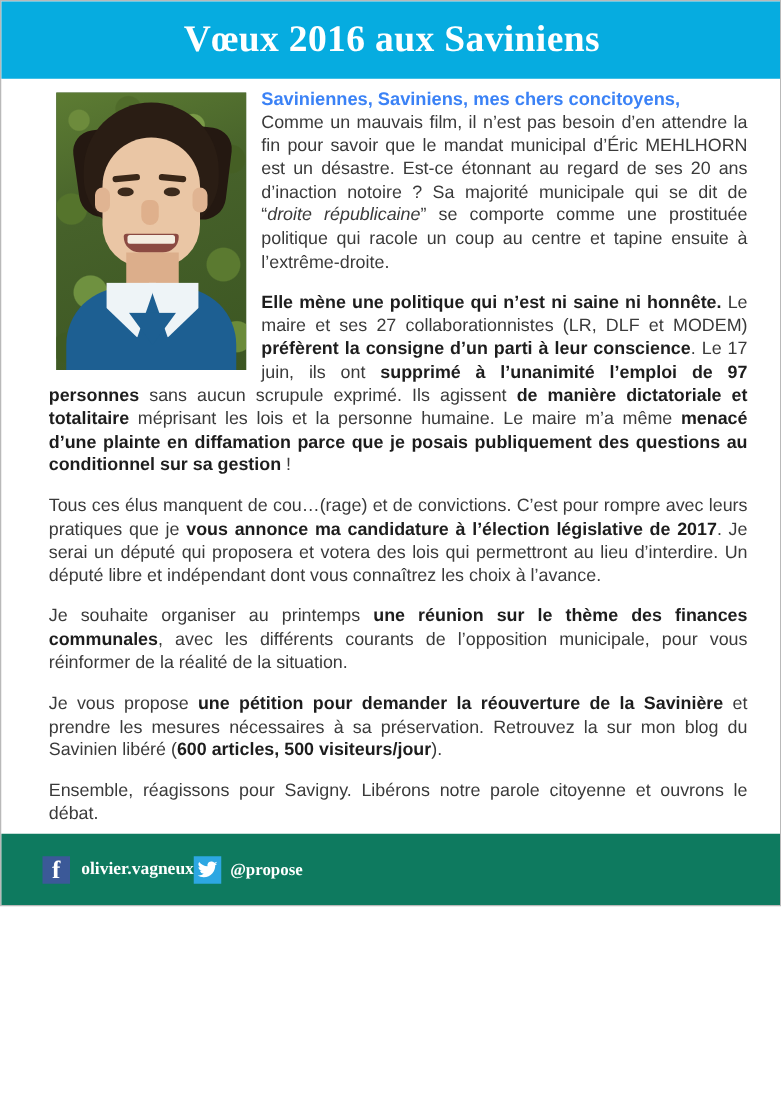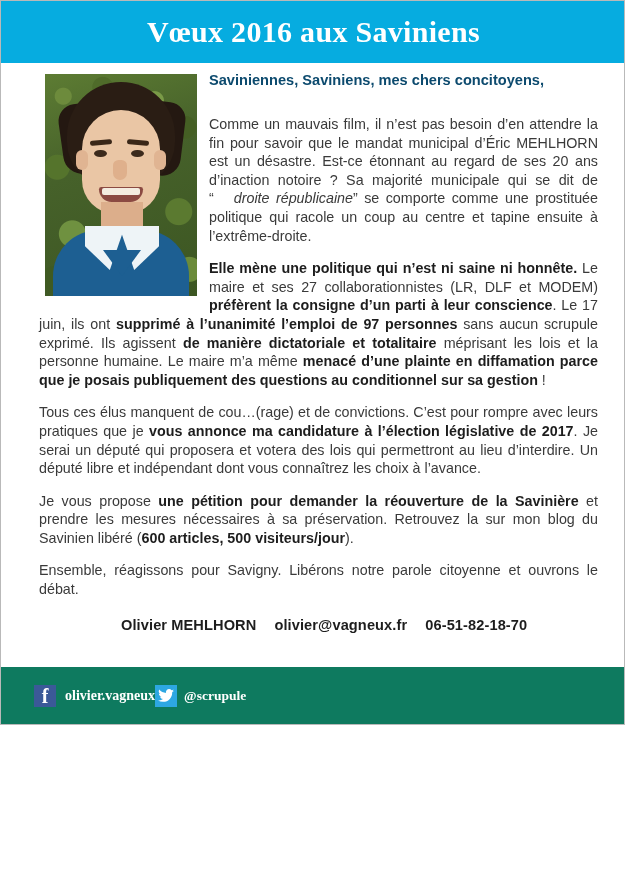--- a/index.html
+++ b/index.html
@@ -231,28 +231,27 @@
   }
   p.para.bold {
     color: #1d1d1d;
     font-weight: bold;
   }
   p.para b {
     color: #1d1d1d;
   }
   p.para i {
     font-style: italic;
-    margin-left: 20px;
   }
   p.greeting {
-    margin: 0 0 26px 0;
+    margin: 0 0 0 0;
     font-size: 14.6px;
     line-height: 18px;
     font-weight: bold;
-    color: #0c4a6e;
+    color: #3b82f6;
     text-align: left;
   }
   p.para.first {
     margin-bottom: 18px;
   }
   .signature {
     margin: 18px 0 0 0;
     padding-left: 82px;
     font-size: 14.6px;
     font-weight: bold;
@@ -361,20 +360,21 @@
 
     <p class="greeting">Saviniennes, Saviniens, mes chers concitoyens,</p>
 
 
     <p class="para"><span>Comme un mauvais film, il n’est pas besoin d’en attendre la fin pour savoir que le mandat municipal d’Éric MEHLHORN est un désastre. Est-ce étonnant au regard de ses 20 ans d’inaction notoire ? Sa majorité municipale qui se dit de “</span><i>droite républicaine</i><span>” se comporte comme une prostituée politique qui racole un coup au centre et tapine ensuite à l’extrême-droite.</span></p>
 
     <p class="para"><b>Elle mène une politique qui n’est ni saine ni honnête.</b><span> Le maire et ses 27 collaborationnistes (LR, DLF et MODEM) </span><b>préfèrent la consigne d’un parti à leur conscience</b><span>. Le 17 juin, ils ont </span><b>supprimé à l’unanimité l’emploi de 97 personnes</b><span> sans aucun scrupule exprimé. Ils agissent </span><b>de manière dictatoriale et totalitaire</b><span> méprisant les lois et la personne humaine. Le maire m’a même </span><b>menacé d’une plainte en diffamation parce que je posais publiquement des questions au conditionnel sur sa gestion</b><span> !</span></p>
 
     <p class="para"><span>Tous ces élus manquent de cou…(rage) et de convictions. C’est pour rompre avec leurs pratiques que je </span><b>vous annonce ma candidature à l’élection législative de 2017</b><span>. Je serai un député qui proposera et votera des lois qui permettront au lieu d’interdire. Un député libre et indépendant dont vous connaîtrez les choix à l’avance.</span></p>
 
+    <p class="para"><span>Je souhaite organiser au printemps </span><b>une réunion sur le thème des finances communales</b><span>, avec les différents courants de l’opposition municipale, pour vous réinformer de la réalité de la situation.</span></p>
 
     <p class="para"><span>Je vous propose </span><b>une pétition pour demander la réouverture de la Savinière</b><span> et prendre les mesures nécessaires à sa préservation. Retrouvez la sur mon blog du Savinien libéré (</span><b>600 articles, 500 visiteurs/jour</b><span>).</span></p>
 
     <p class="para">Ensemble, réagissons pour Savigny. Libérons notre parole citoyenne et ouvrons le débat.</p>
 
     <div class="signature"><span>Olivier MEHLHORN</span><span class="sig-gap"></span><span>olivier@vagneux.fr</span><span class="sig-gap"></span><span>06-51-82-18-70</span></div>
 
   </div>
 
   <div class="footer">
@@ -386,18 +386,18 @@
       <span>olivier.vagneux</span>
     </div>
 
 
     <div class="footer-item footer-right">
       <span class="tw-icon">
         <svg width="16" height="14" viewBox="0 0 16 14">
           <path fill="#ffffff" d="M16 1.7c-.6.26-1.2.44-1.86.52.67-.4 1.18-1.03 1.42-1.79-.63.37-1.32.64-2.06.78A3.25 3.25 0 0 0 11.16 0a3.24 3.24 0 0 0-3.16 4 9.2 9.2 0 0 1-6.7-3.4 3.24 3.24 0 0 0 1 4.33 3.2 3.2 0 0 1-1.46-.4v.04c0 1.57 1.11 2.88 2.59 3.18a3.2 3.2 0 0 1-1.46.06 3.24 3.24 0 0 0 3.03 2.25A6.5 6.5 0 0 1 0 11.4a9.18 9.18 0 0 0 4.97 1.46c5.96 0 9.22-4.94 9.22-9.23l-.01-.42A6.6 6.6 0 0 0 16 1.7z"></path>
         </svg>
       </span>
-      <span>@scrupule</span>
+      <span>@propose</span>
     </div>
 
   </div>
 
 </div>
 
 </body></html>

